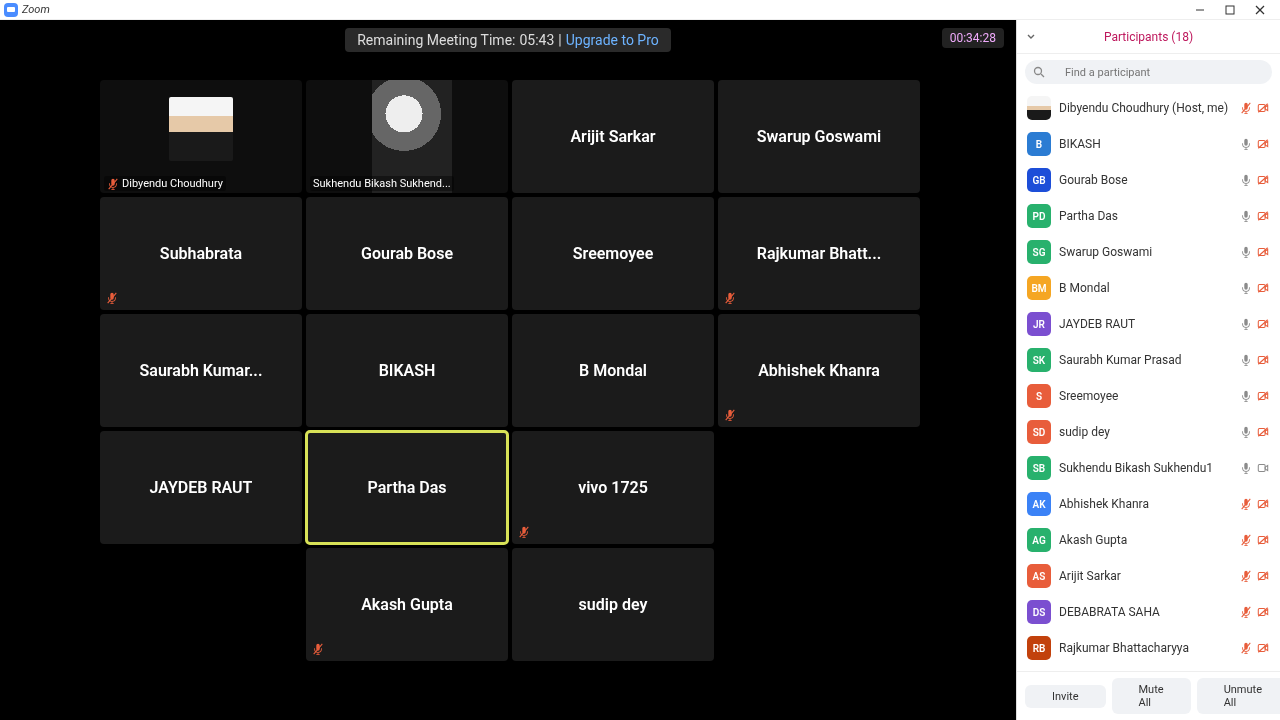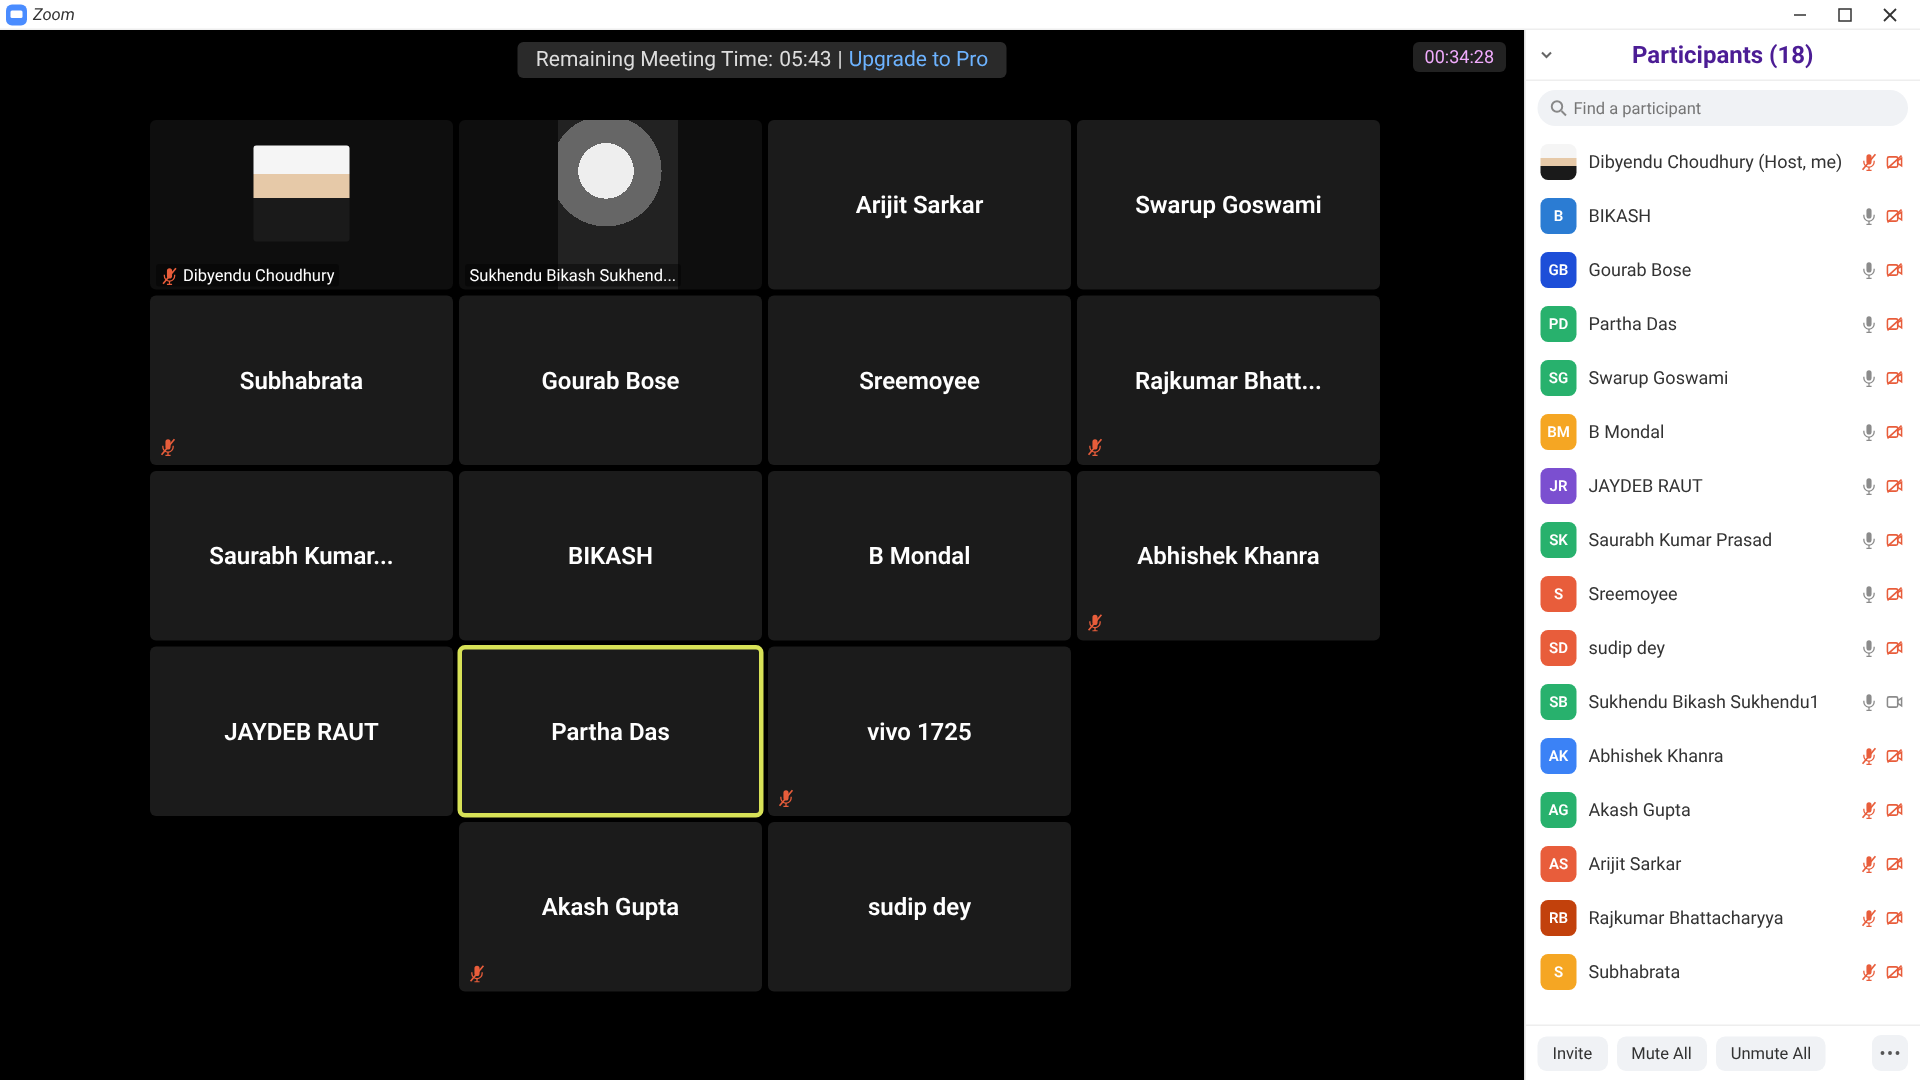--- a/index.html
+++ b/index.html
@@ -27,35 +27,35 @@
   .tile-label-bl { position: absolute; left: 4px; bottom: 2px; color: #fff; font-size: 11px; background: rgba(0,0,0,.4); padding: 1px 3px; border-radius: 2px; display: flex; align-items: center; gap: 3px; max-width: 92%; }
   .tile-label-bl span { overflow: hidden; text-overflow: ellipsis; white-space: nowrap; }
   .mic-muted-tl { position: absolute; left: 6px; bottom: 6px; }
   .tile-video-on { background: #0e0e0e; }
   .fake-img1 { width: 80px; height: 100%; background: radial-gradient(circle at 40% 30%, #eee 0 20%, #666 20% 40%, #222 40%); margin-left: 10px; }
   .fake-img2 { width: 64px; height: 64px; background: linear-gradient(#f5f5f5 0 30%, #e6c9a8 30% 55%, #1a1a1a 55%); border-radius: 2px; margin-top: -16px; }
 
   .panel { width: 264px; background: #fff; border-left: 1px solid #ddd; display: flex; flex-direction: column; }
   .panel-header { height: 34px; display: flex; align-items: center; justify-content: center; position: relative; border-bottom: 1px solid #eee; }
   .panel-header .chev { position: absolute; left: 8px; color: #666; cursor: pointer; font-size: 12px; }
-  .panel-title { font-size: 16px; font-weight: 700; color: #4c1d95; }
+  .panel-title { font-size: 12px; font-weight: 400; color: #be185d; }
   .search-wrap { padding: 6px 8px; }
-  .search-box { width: 100%; height: 24px; background: #f0f2f5; border-radius: 12px; display: flex; align-items: center; padding: 0 8px; gap: 4px; }
+  .search-box { width: 100%; height: 24px; background: #f0f2f5; border-radius: 12px; display: flex; align-items: center; padding: 0 8px; gap: 20px; }
   .search-box input { border: none; background: transparent; font-size: 11px; outline: none; flex: 1; color: #666; }
   .search-icon-svg { color: #888; }
 
   .plist { flex: 1; overflow-y: auto; }
   .pitem { display: flex; align-items: center; padding: 6px 10px; gap: 8px; }
   .avatar { width: 24px; height: 24px; border-radius: 5px; display: flex; align-items: center; justify-content: center; color: #fff; font-size: 10px; font-weight: 600; }
   .avatar.img { background: linear-gradient(#f5f5f5 0 40%, #e6c9a8 40% 60%, #1a1a1a 60%); }
   .pname { flex: 1; font-size: 12px; color: #333; white-space: nowrap; overflow: hidden; text-overflow: ellipsis; }
   .picons { display: flex; gap: 4px; align-items: center; }
 
   .panel-footer { border-top: 1px solid #eee; padding: 6px 8px; display: flex; gap: 6px; align-items: center; }
-  .foot-btn { background: #f0f2f5; border-radius: 6px; font-size: 11px; color: #333; padding: 5px 10px; cursor: pointer; }
+  .foot-btn { background: #f0f2f5; border-radius: 6px; font-size: 11px; color: #333; padding: 5px 27px; cursor: pointer; }
   .foot-more { background: #f0f2f5; border-radius: 6px; width: 24px; height: 24px; display: flex; align-items: center; justify-content: center; font-size: 12px; cursor: pointer; color: #555; }
 
   
   svg { display: block; }
 </style>
 </head>
 <body>
 
 <svg width="0" height="0" style="position:absolute">
   <defs>
@@ -445,20 +445,36 @@
               </svg>
             </span>
             <span>
               <svg width="14" height="12" viewBox="0 0 13 14" style="color:#e85d3b">
                 <use href="#cam-off"></use>
               </svg>
             </span>
           </div>
         </div>
         <div class="pitem">
+          <div class="avatar" style="background: rgb(123, 79, 208);">DS</div>
+          <div class="pname">DEBABRATA SAHA</div>
+          <div class="picons">
+            <span>
+              <svg width="12" height="12" viewBox="0 0 12 14" style="color:#e85d3b">
+                <use href="#mic-muted"></use>
+              </svg>
+            </span>
+            <span>
+              <svg width="14" height="12" viewBox="0 0 13 14" style="color:#e85d3b">
+                <use href="#cam-off"></use>
+              </svg>
+            </span>
+          </div>
+        </div>
+        <div class="pitem">
           <div class="avatar" style="background: #c2410c;">RB</div>
           <div class="pname">Rajkumar Bhattacharyya</div>
           <div class="picons">
             <span>
               <svg width="12" height="12" viewBox="0 0 12 14" style="color:#e85d3b">
                 <use href="#mic-muted"></use>
               </svg>
             </span>
             <span>
               <svg width="14" height="12" viewBox="0 0 13 14" style="color:#e85d3b">

